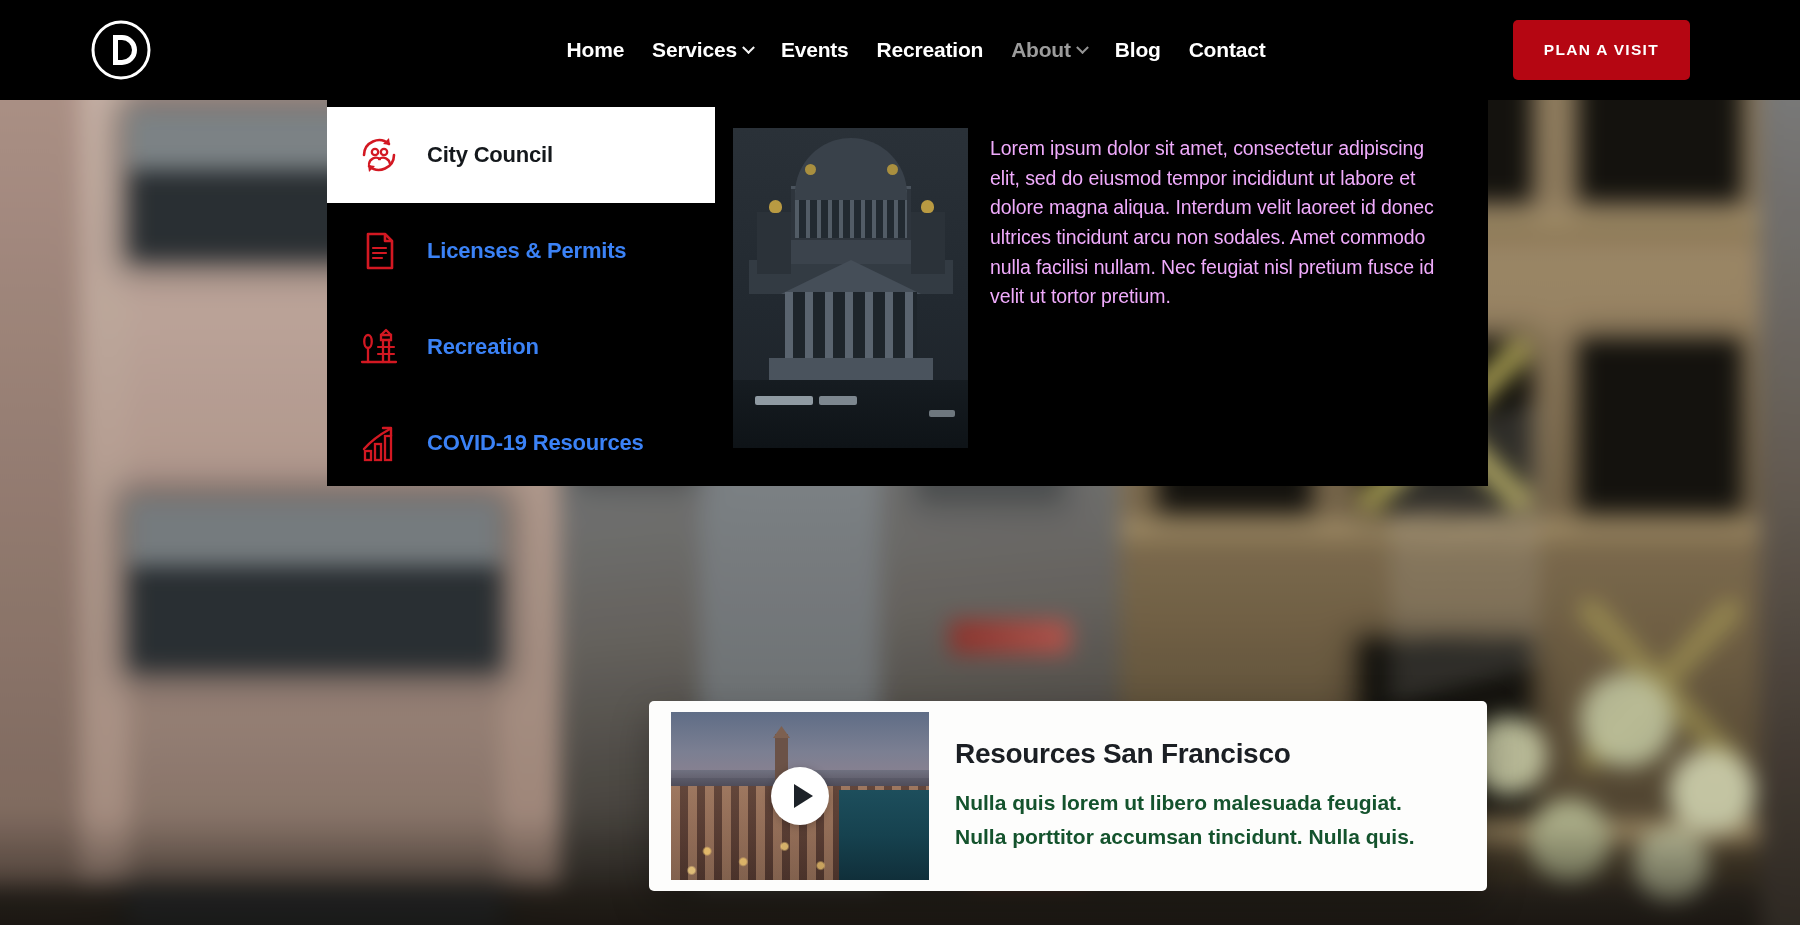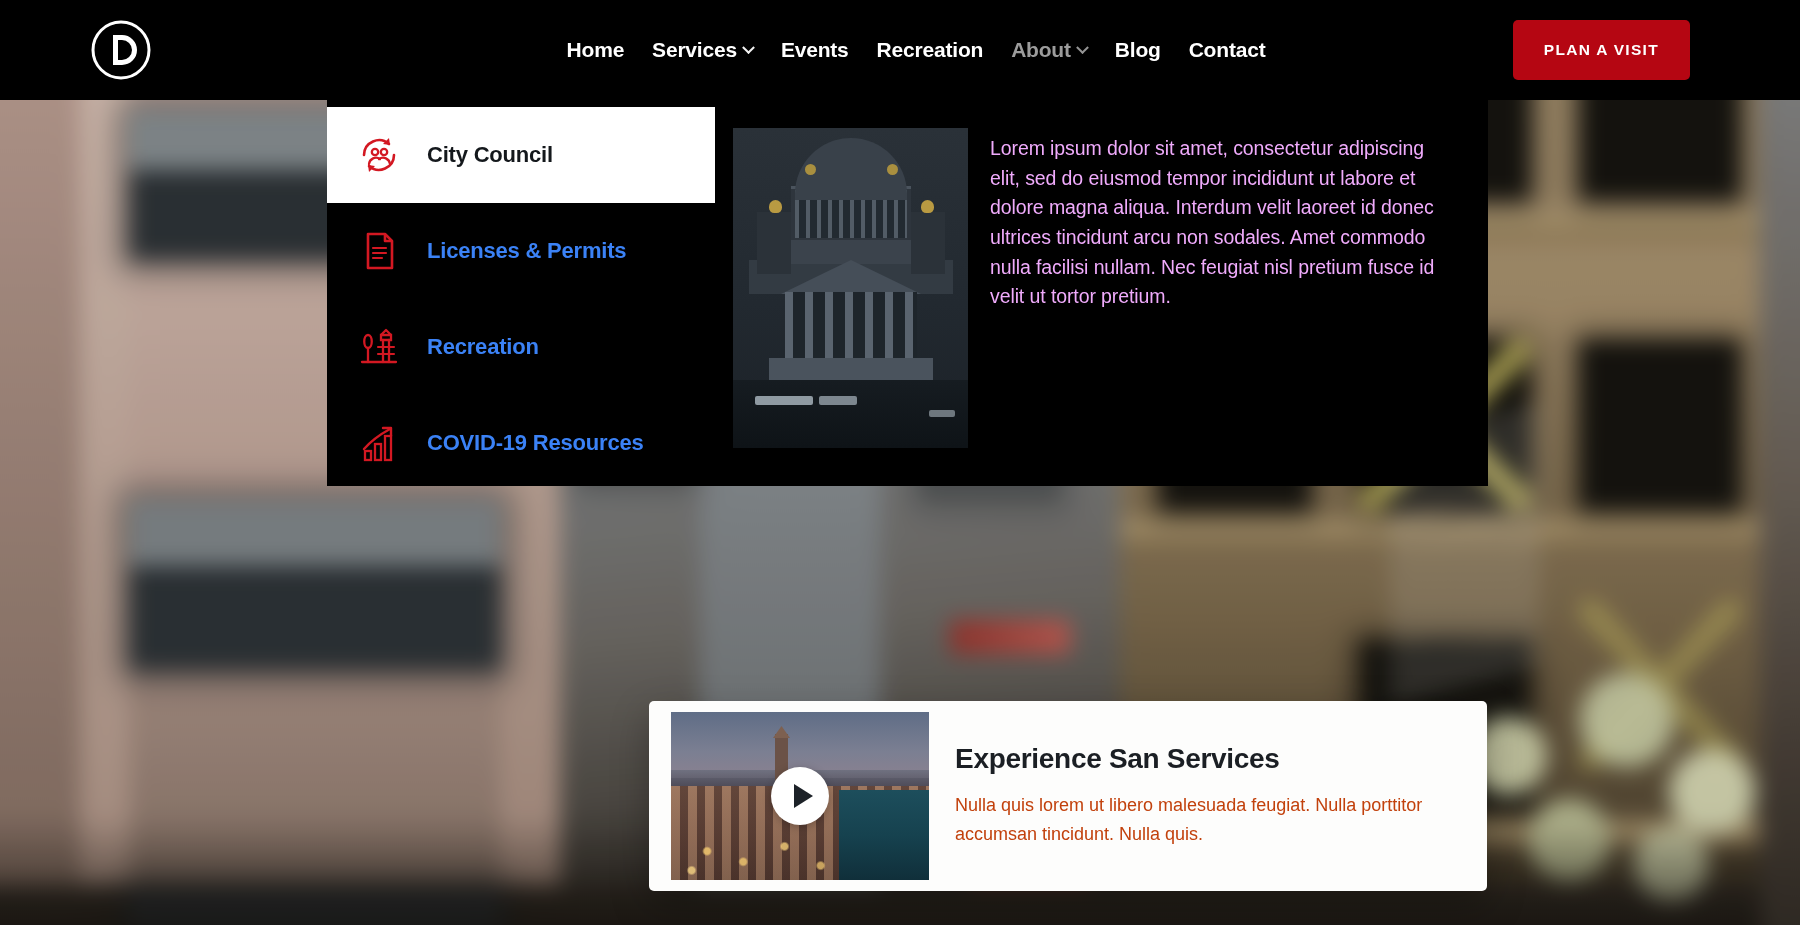--- a/index.html
+++ b/index.html
@@ -316,24 +316,25 @@
     margin-left:6px;
   }
   #vc-text { flex:1; padding-right:10px; }
   #vc-title {
     font-size:28px; font-weight:700;
     color:#1b1f24;
     letter-spacing:-0.3px;
     margin-bottom:16px;
   }
   #vc-desc {
-    font-size:18px;
+    font-size:21px;
     line-height:1.62;
-    color:#c2410c;
+    color:#14532d;
     max-width:470px;
+    font-weight:bold;
   }
 </style>
 </head>
 <body>
 
 <div id="hero">
   <div id="hero-photo">
     <div class="bgl bg-base"></div>
 
     <div class="bgl bg-left-bldg"></div>
@@ -511,17 +512,17 @@
     <div class="ven ven-water"></div>
     <div class="ven ven-tower"></div>
     <div class="ven ven-tower-top"></div>
     <div class="ven ven-lights"></div>
     <div id="vc-play">
       <div class="tri"></div>
     </div>
   </div>
 
   <div id="vc-text">
-    <div id="vc-title">Experience San Services</div>
+    <div id="vc-title">Resources San Francisco</div>
     <div id="vc-desc">Nulla quis lorem ut libero malesuada feugiat. Nulla porttitor accumsan tincidunt. Nulla quis.</div>
   </div>
 
 </div>
 
 </body></html>

